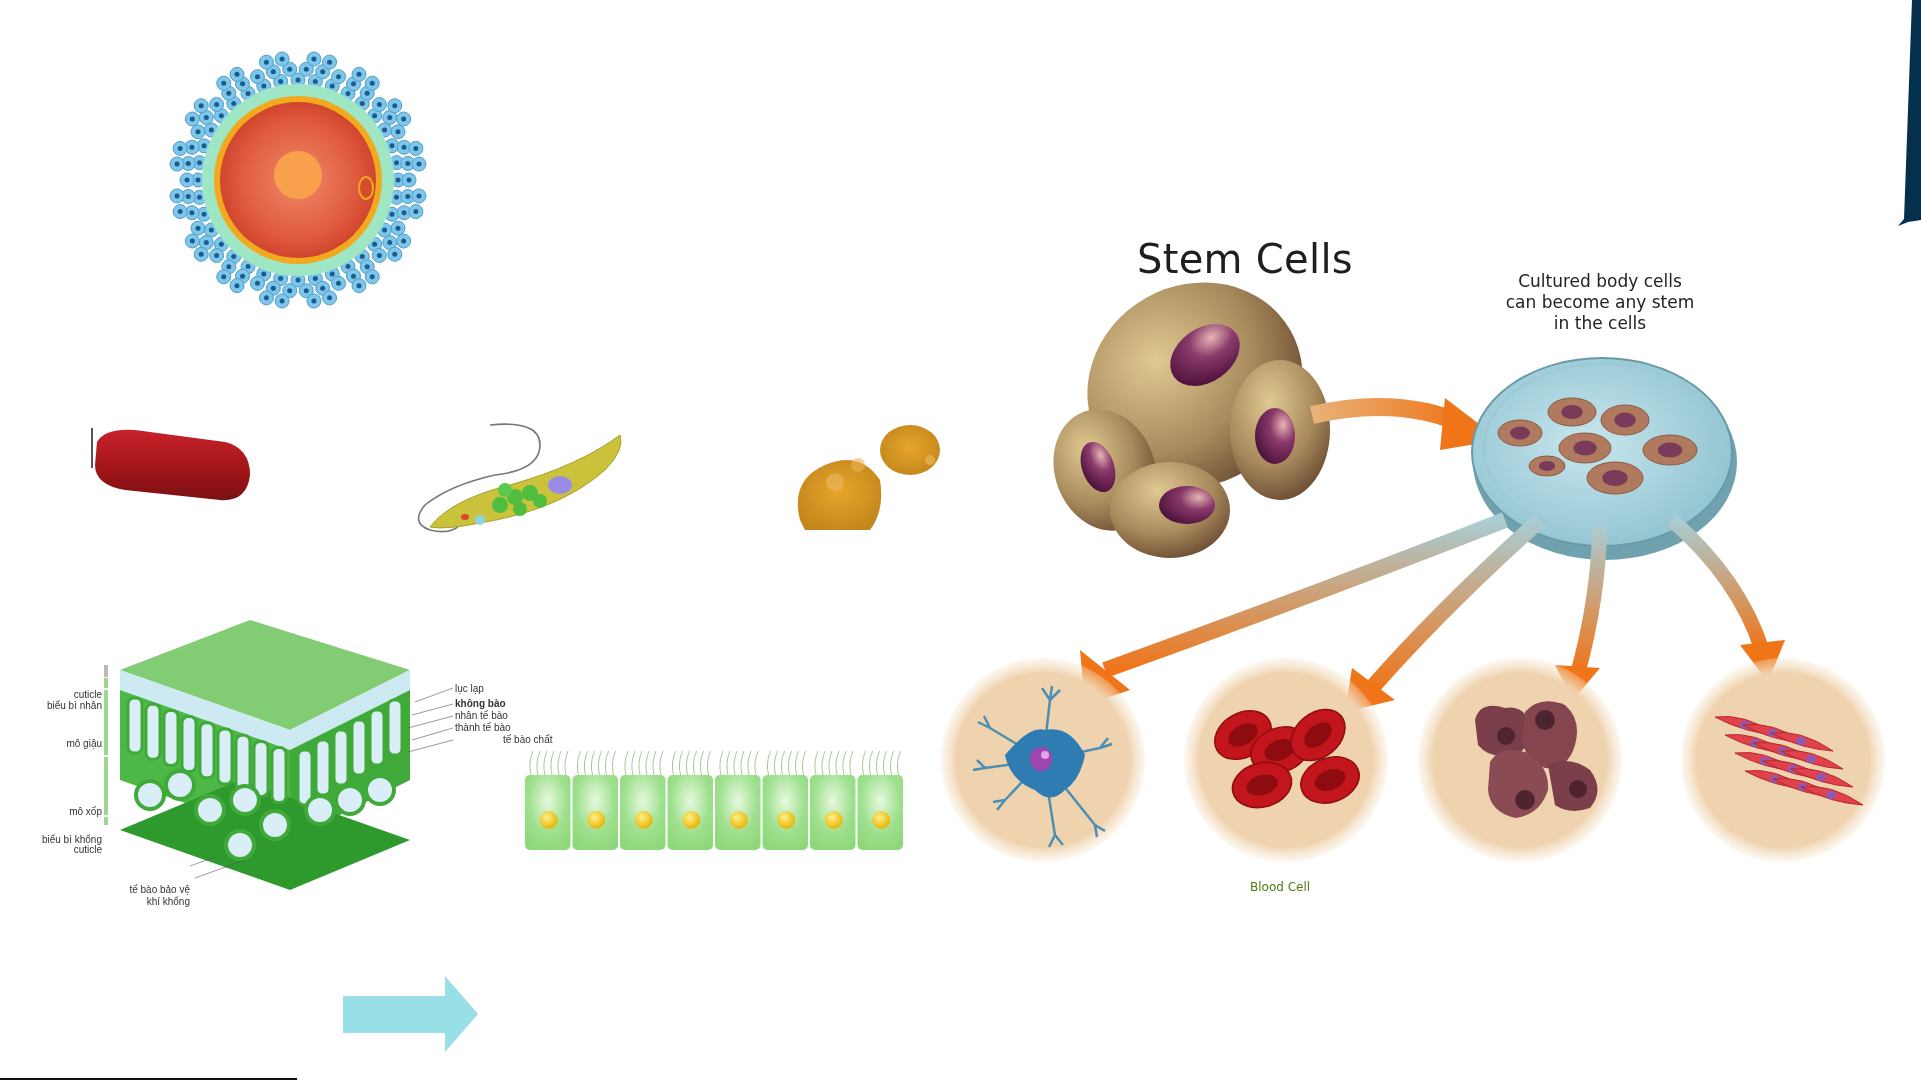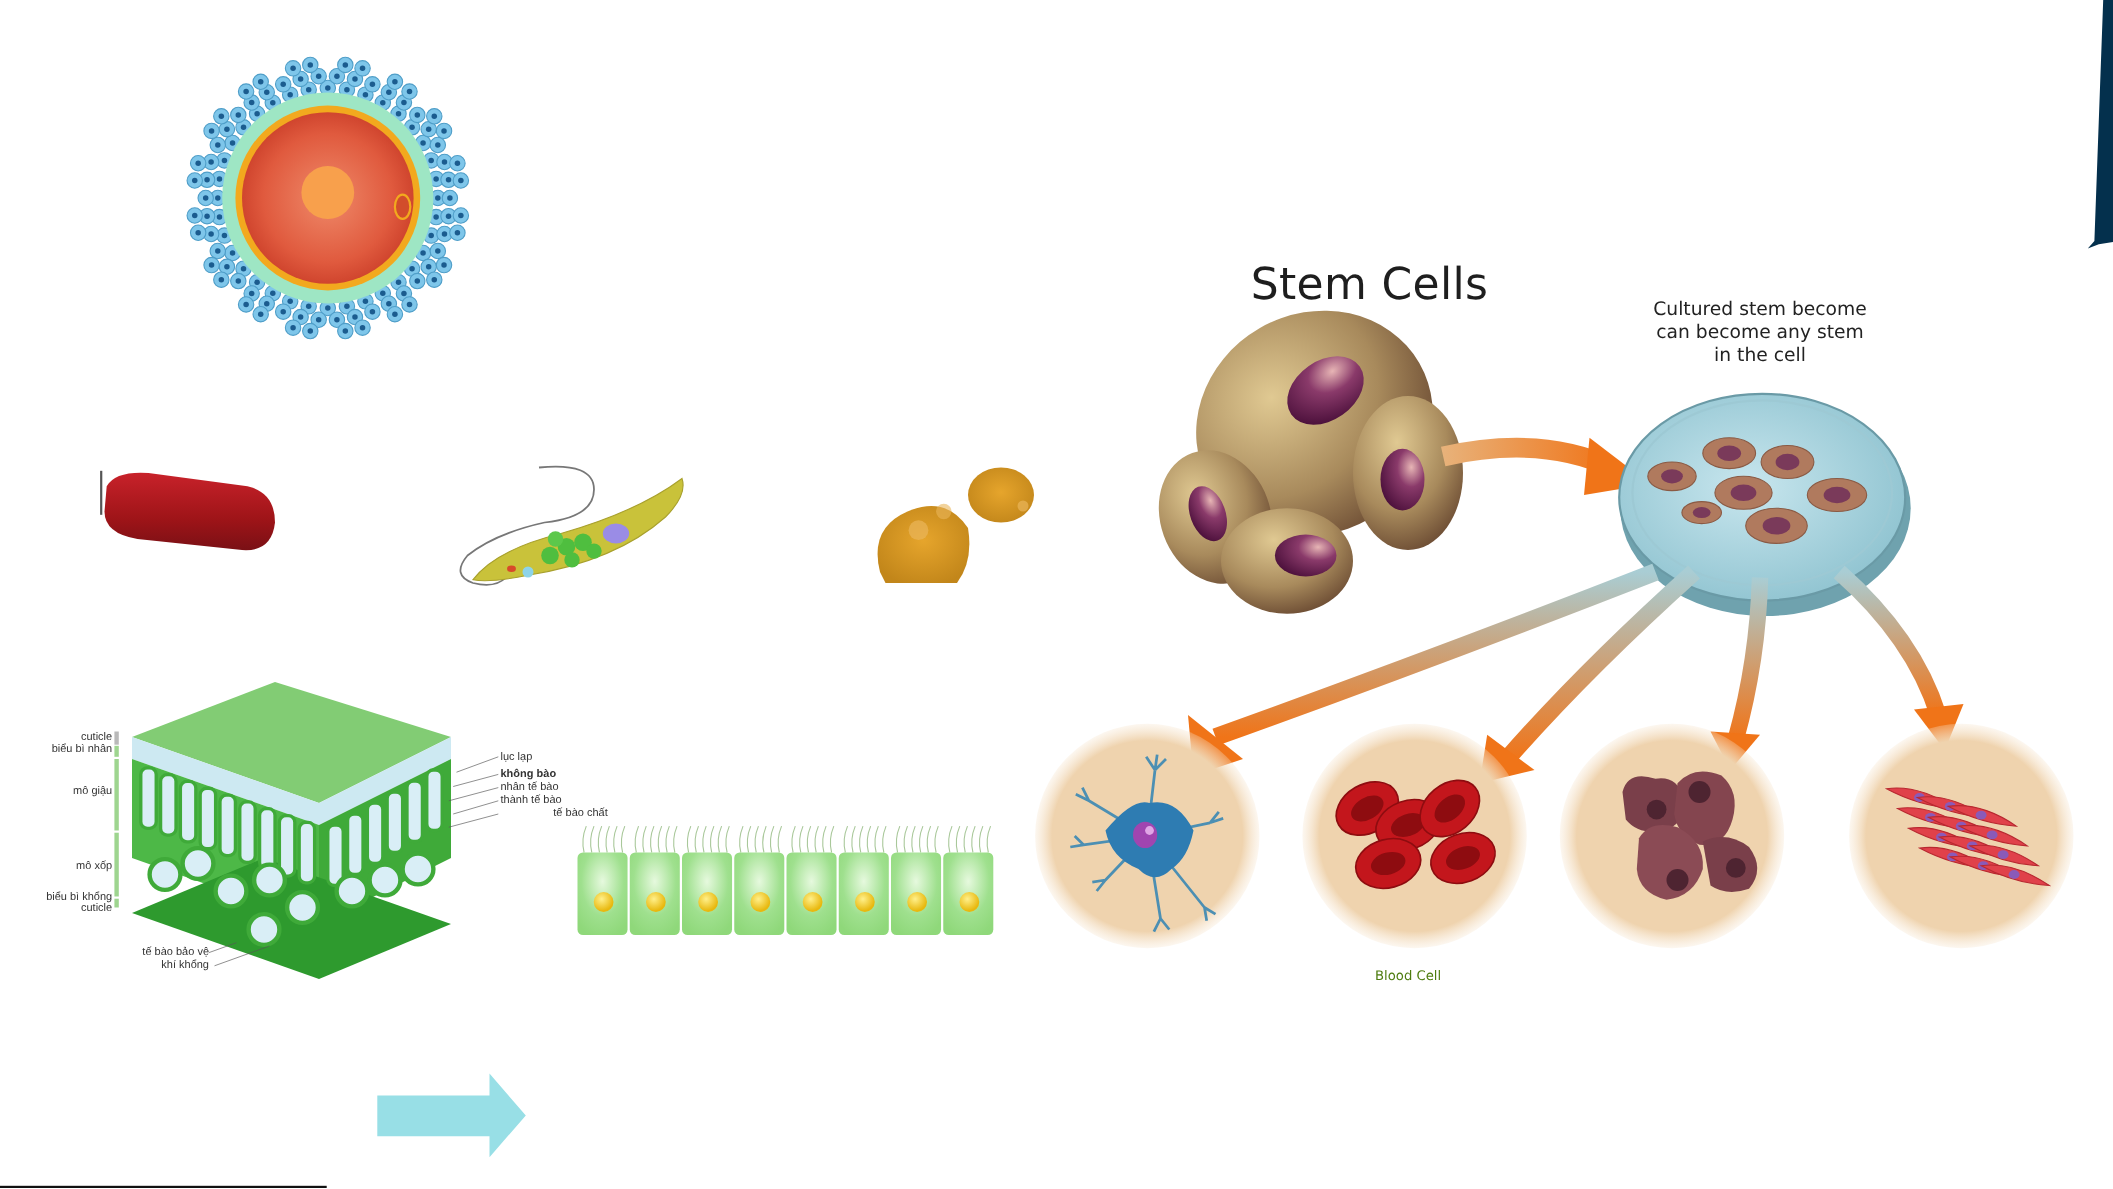--- a/index.html
+++ b/index.html
@@ -1,20 +1,20 @@
 <!DOCTYPE html>
 <html><head>
 <meta charset="utf-8">
 <style>
   html, body { margin:0; padding:0; background:#ffffff; }
   body { width:1921px; height:1081px; position:relative; overflow:hidden; font-family:"Liberation Sans", sans-serif; }
   .abs { position:absolute; }
   svg { position:absolute; overflow:visible; }
   .leaf-label { position:absolute; font-size:10px; color:#333; font-family:"Liberation Sans", sans-serif; white-space:nowrap; line-height:11px; }
-  .leaf-label.r { text-align:center; }
+  .leaf-label.r { text-align:center;margin-top:24px; }
   .stem-title { position:absolute; left:1137px; top:236px; font-size:40px; color:#1e1e1e; font-family:"DejaVu Sans", sans-serif; letter-spacing:0.3px; }
   .stem-caption { position:absolute; left:1500px; top:271px; width:200px; text-align:center; font-size:17px; line-height:21px; color:#222; font-family:"DejaVu Sans", sans-serif; }
   .blood-label { position:absolute; left:1250px; top:880px; font-size:12px; color:#4d7c0f; font-family:"DejaVu Sans", sans-serif; }
 </style>
 </head>
 <body>
 
 <svg width="1921" height="1081" style="left:0;top:0;">
   <path d="M1912 0 L1921 0 L1921 220 L1908 222 L1898 226 L1904 219 Z" fill="#04304d"></path>
 </svg>
@@ -445,23 +445,23 @@
 </svg>
 
 <svg width="140" height="80" style="left:343px;top:976px;">
   <polygon points="0,20 102,20 102,0 135,38 102,76 102,57 0,57" fill="#98dfe6"></polygon>
 </svg>
 
 <div class="abs" style="left:0;top:1078px;width:297px;height:2px;background:#111;"></div>
 
 <div class="stem-title">Stem Cells</div>
 <div class="stem-caption">
-  <div>Cultured stem become</div>
+  <div>Cultured body cells</div>
   <div>can become any stem</div>
-  <div>in the cell</div>
+  <div>in the cells</div>
 </div>
 
 <svg width="1921" height="1081" style="left:0;top:0;">
   <defs>
     <radialGradient id="stemG" cx="40%" cy="30%" r="75%">
       <stop offset="0%" stop-color="#e0c992"></stop>
       <stop offset="60%" stop-color="#a88a5c"></stop>
       <stop offset="100%" stop-color="#6a4a32"></stop>
     </radialGradient>
     <radialGradient id="nucStemG" cx="70%" cy="30%" r="80%">

